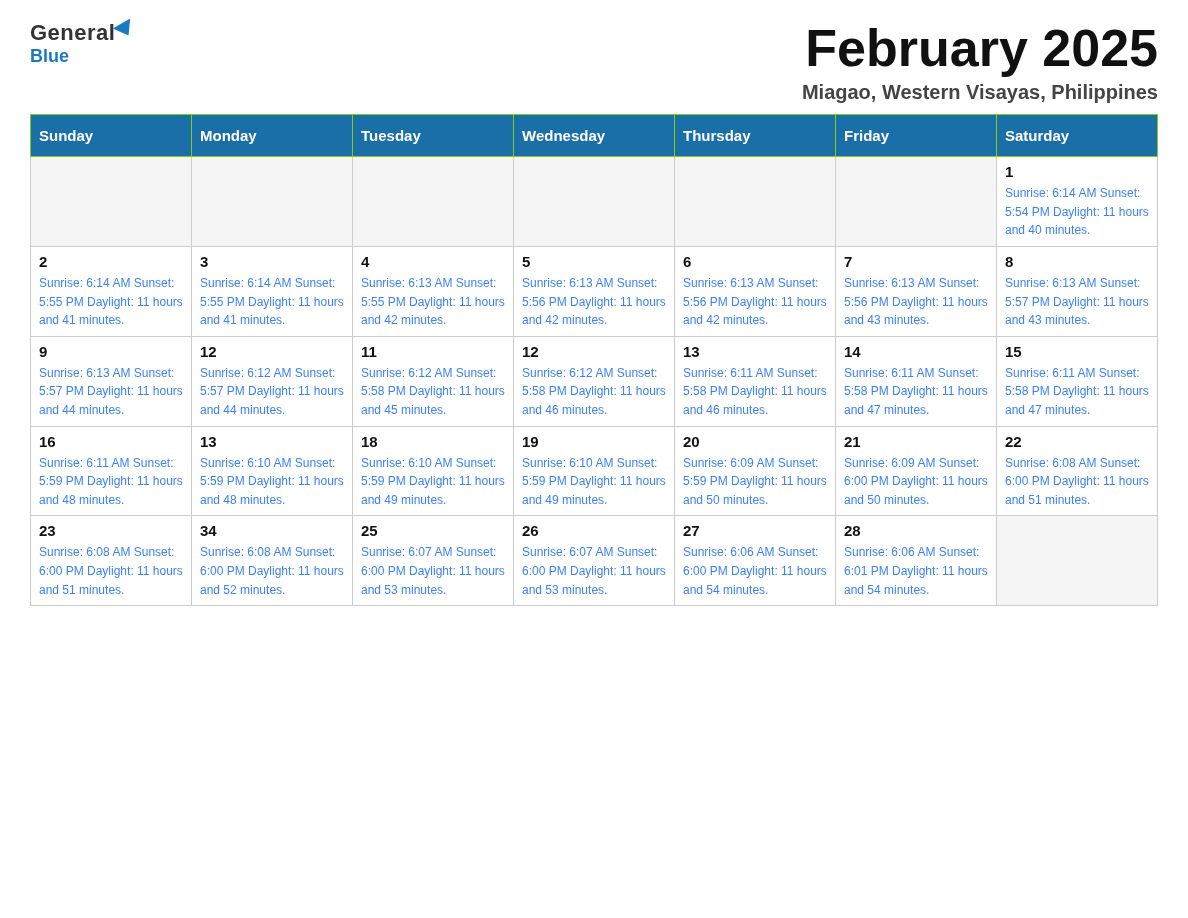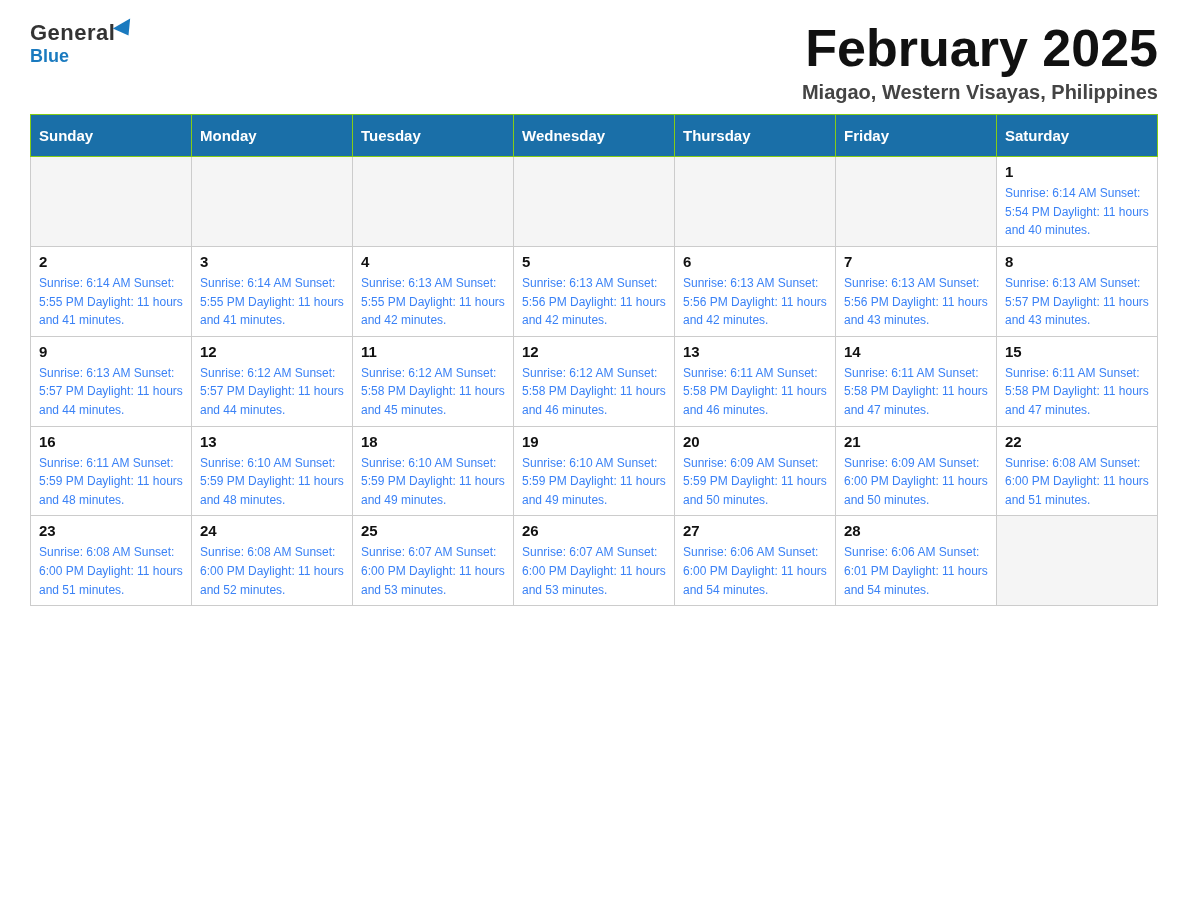--- a/index.html
+++ b/index.html
@@ -281,21 +281,21 @@
         </td>
       </tr>
       <tr class="row-separator">
         <td>
           <span class="day-number">23</span>
           <div class="day-info">Sunrise: 6:08 AM
 Sunset: 6:00 PM
 Daylight: 11 hours and 51 minutes.</div>
         </td>
         <td>
-          <span class="day-number">24</span>
+          <span class="day-number">34</span>
           <div class="day-info">Sunrise: 6:08 AM
 Sunset: 6:00 PM
 Daylight: 11 hours and 52 minutes.</div>
         </td>
         <td>
           <span class="day-number">25</span>
           <div class="day-info">Sunrise: 6:07 AM
 Sunset: 6:00 PM
 Daylight: 11 hours and 53 minutes.</div>
         </td>

